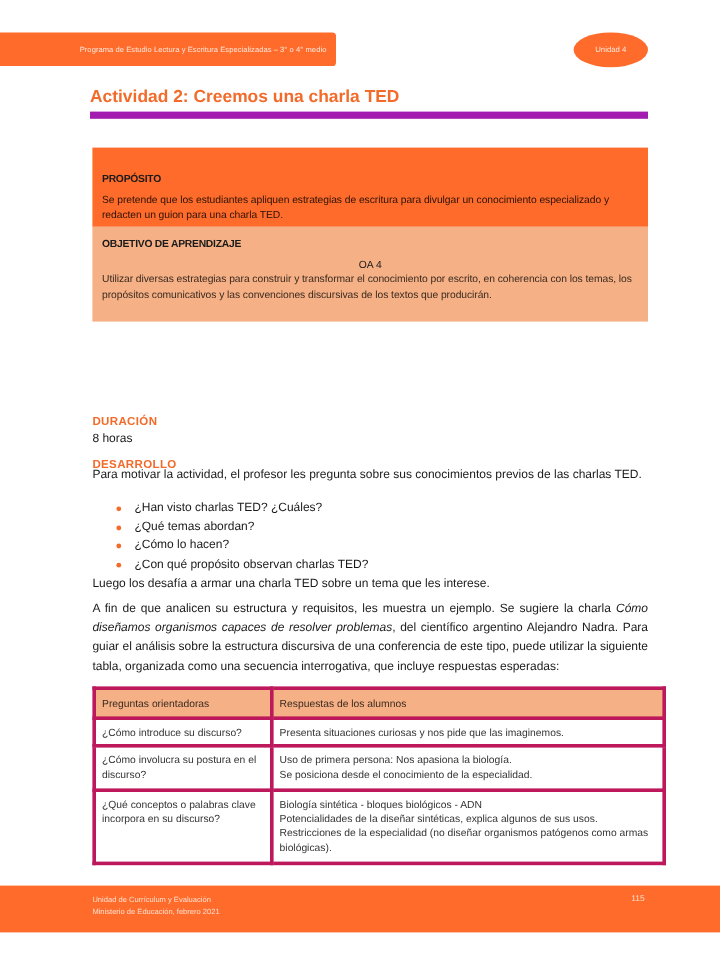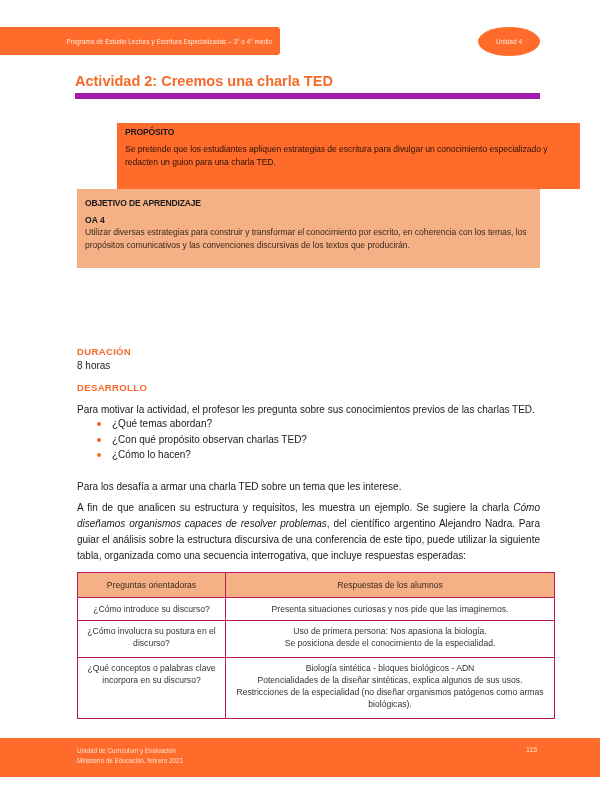--- a/index.html
+++ b/index.html
@@ -27,30 +27,30 @@
 
     
     .title {
       position: absolute; left: 75px; top: 72px; width: 465px;
       color: #f26b2b; font-size: 14.5px; line-height: 18px;
       padding-bottom: 3px; border-bottom: 6px solid #a21caf;
     }
 
     
     .box { position: absolute; left: 77px; width: 463px; padding: 0 8px; }
-    .box-purpose { top: 123px; height: 66px; background: #ff6b2b; padding-top: 4px; margin-left: 40px; }
+    .box-purpose { top: 123px; height: 66px; background: #ff6b2b; padding-top: 21px; }
     .box-oa { top: 189px; height: 79px; background: #f5b085; padding-top: 9px; }
     .box-att {
       top: 268px; height: 61px; background: #ffffff; padding-top: 9px;
       border: 1px solid #f2ece8; border-top: none;
     }
     .box-heading { font-size: 8.6px; font-weight: bold; color: #1a1a1a; letter-spacing: -0.2px; line-height: 11px; }
     .box-text { font-size: 8.6px; line-height: 12.5px; color: #2a2a2a; letter-spacing: -0.05px; }
     .box-purpose .box-text { margin-top: 5px; color: #2a1206; }
-    .box-oa .oa-code { margin-top: 6px; font-size: 8.6px; font-weight: bold; line-height: 11px; }
+    .box-oa .oa-code { margin-top: 6px; font-size: 8.6px; font-weight: normal; line-height: 11px; text-align: center; }
     .box-oa .box-text { color: #3a2a20; }
     .box-att .box-text { color: #444; }
 
     
     .section-label {
       position: absolute; left: 77px; font-size: 9.6px; font-weight: bold;
       color: #f26b2b; letter-spacing: 0.3px;
     }
     .body-text {
       position: absolute; left: 77px; width: 463px;
@@ -67,21 +67,21 @@
       position: absolute; left: 0; top: 6px; width: 4px; height: 4px;
       border-radius: 50%; background: #f26b2b;
     }
 
     
     .tbl {
       position: absolute; left: 77px; top: 572px; width: 478px;
       border-collapse: collapse; font-size: 8.6px; color: #333;
     }
     .tbl th, .tbl td {
-      border: 1px solid #be185d; text-align: center; vertical-align: top;
+      border: 3px solid #be185d; text-align: left; vertical-align: top;
       padding: 4px 5px; line-height: 12px; font-weight: normal;
     }
     .tbl th { background: #f5b085; color: #3a2a20; height: 25px; vertical-align: middle; }
     .tbl td.q { width: 148px; }
     .tbl tr.r1 td { height: 23px; vertical-align: middle; }
     .tbl tr.r2 td { height: 37px; }
     .tbl tr.r3 td { height: 61px; }
 
     
     .footer-bar {
@@ -114,29 +114,30 @@
     <div class="box-heading">OBJETIVO DE APRENDIZAJE</div>
     <div class="oa-code">OA 4</div>
     <div class="box-text">Utilizar diversas estrategias para construir y transformar el conocimiento por escrito, en coherencia con los temas, los propósitos comunicativos y las convenciones discursivas de los textos que producirán.</div>
   </div>
 
 
   <div class="section-label" style="top:346px">DURACIÓN</div>
   <div class="body-text" style="top:358px">8 horas</div>
 
   <div class="section-label" style="top:382px">DESARROLLO</div>
-  <div class="body-text" style="top:402px">Para motivar la actividad, el profesor les pregunta sobre sus conocimientos previos de las charlas TED.</div>
+  <div class="body-text" style="top:388px">Para motivar la actividad, el profesor les pregunta sobre sus conocimientos previos de las charlas TED.</div>
 
   <ul class="bullets">
+    <li><span class="dot"></span><span>¿Han visto charlas TED? ¿Cuáles?</span></li>
     <li><span class="dot"></span><span>¿Qué temas abordan?</span></li>
+    <li><span class="dot"></span><span>¿Cómo lo hacen?</span></li>
     <li><span class="dot"></span><span>¿Con qué propósito observan charlas TED?</span></li>
-    <li><span class="dot"></span><span>¿Cómo lo hacen?</span></li>
   </ul>
 
-  <div class="body-text" style="top:479px">Para los desafía a armar una charla TED sobre un tema que les interese.</div>
+  <div class="body-text" style="top:479px">Luego los desafía a armar una charla TED sobre un tema que les interese.</div>
 
   <div class="body-text justify" style="top:500px">
     <span>A fin de que analicen su estructura y requisitos, les muestra un ejemplo. Se sugiere la charla </span><em>Cómo diseñamos organismos capaces de resolver problemas</em><span>, del científico argentino Alejandro Nadra. Para guiar el análisis sobre la estructura discursiva de una conferencia de este tipo, puede utilizar la siguiente tabla, organizada como una secuencia interrogativa, que incluye respuestas esperadas:</span>
   </div>
 
   <table class="tbl">
     <thead>
       <tr>
         <th>Preguntas orientadoras</th>
         <th>Respuestas de los alumnos</th>

